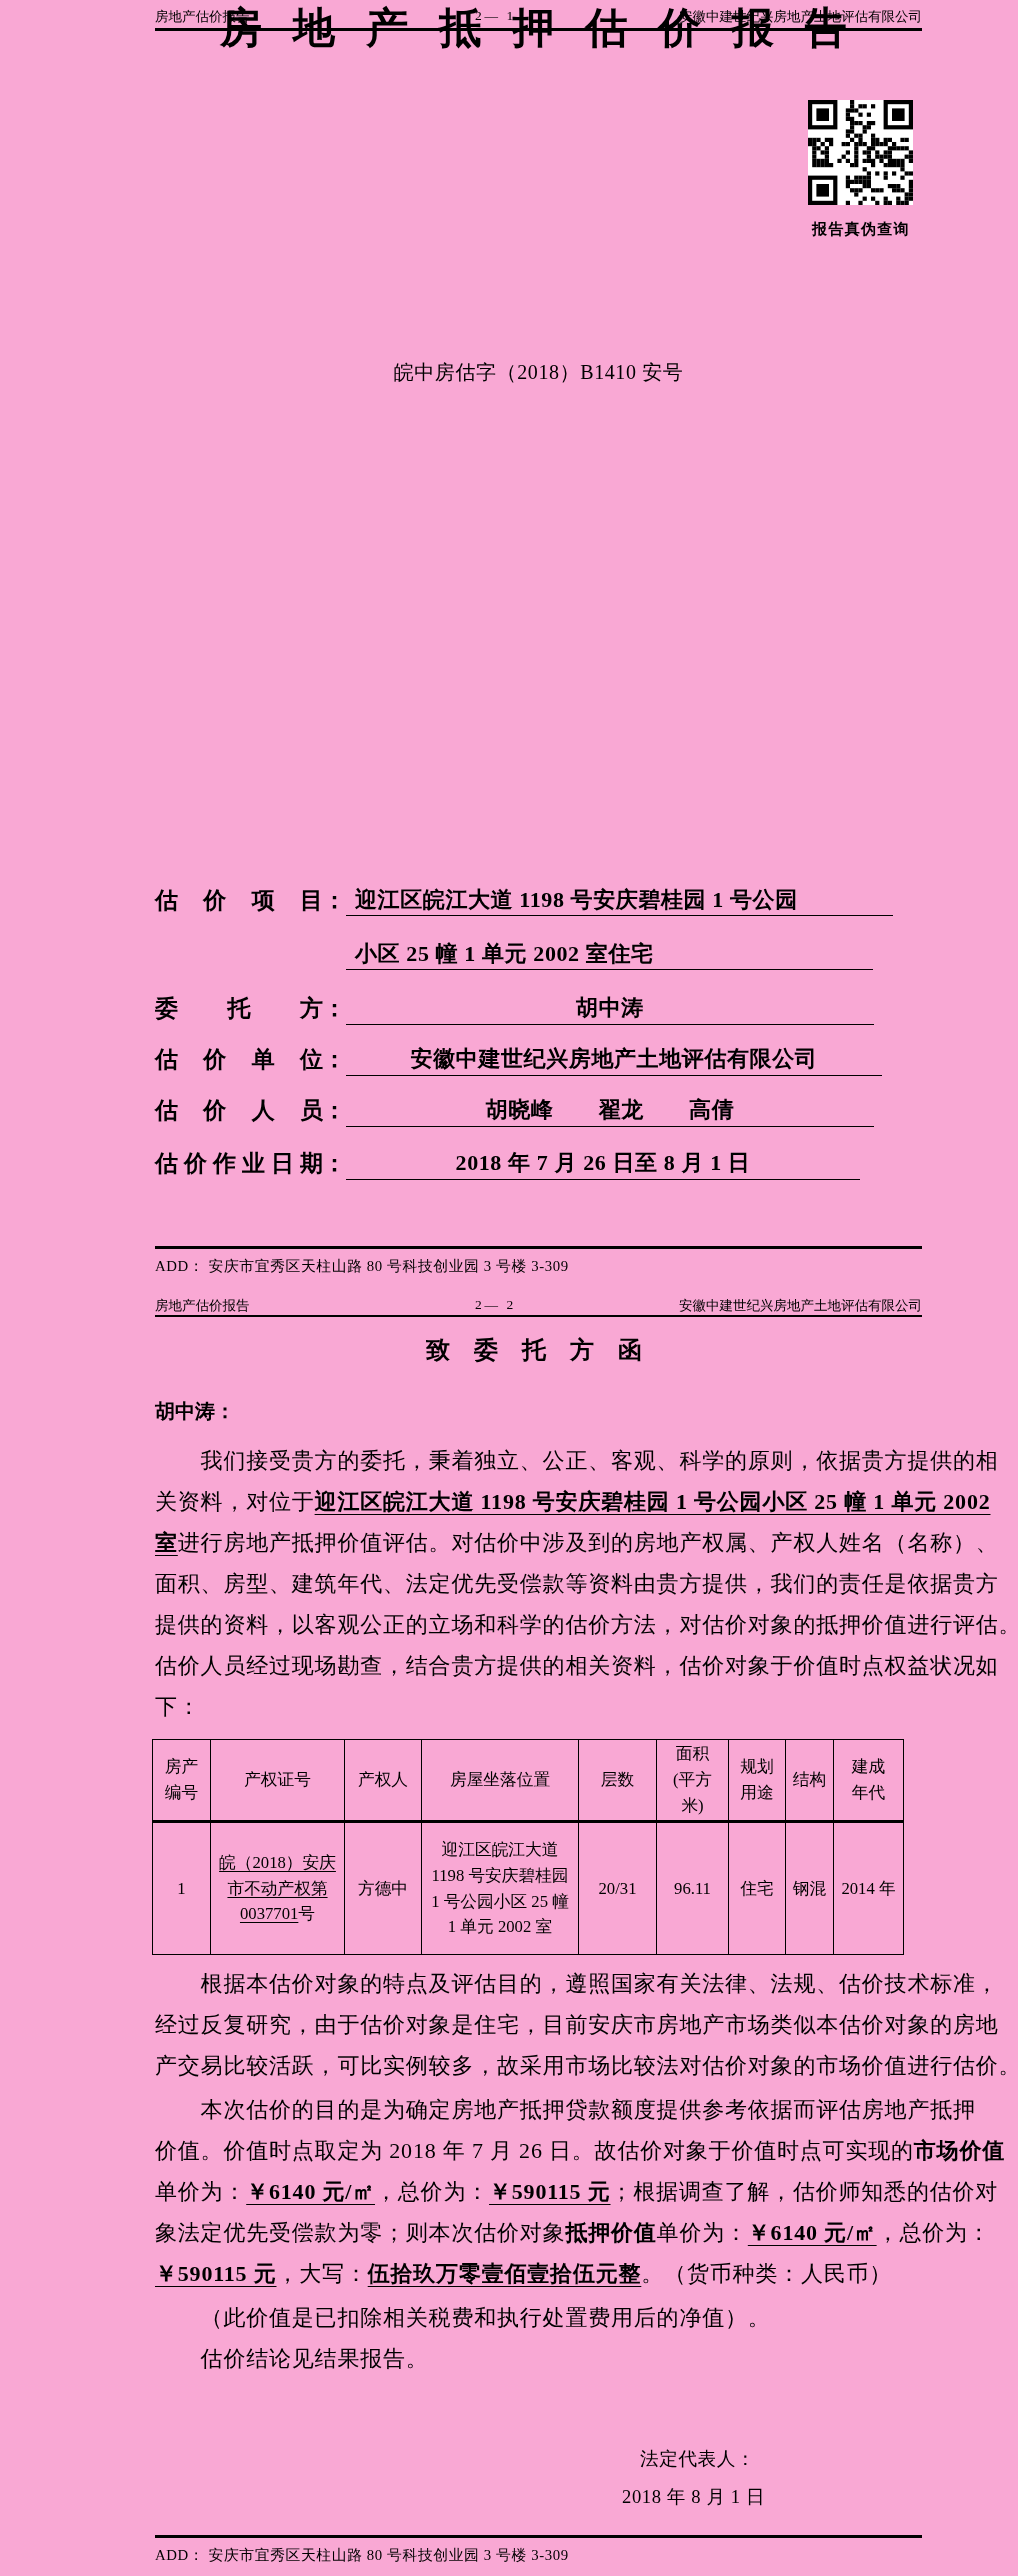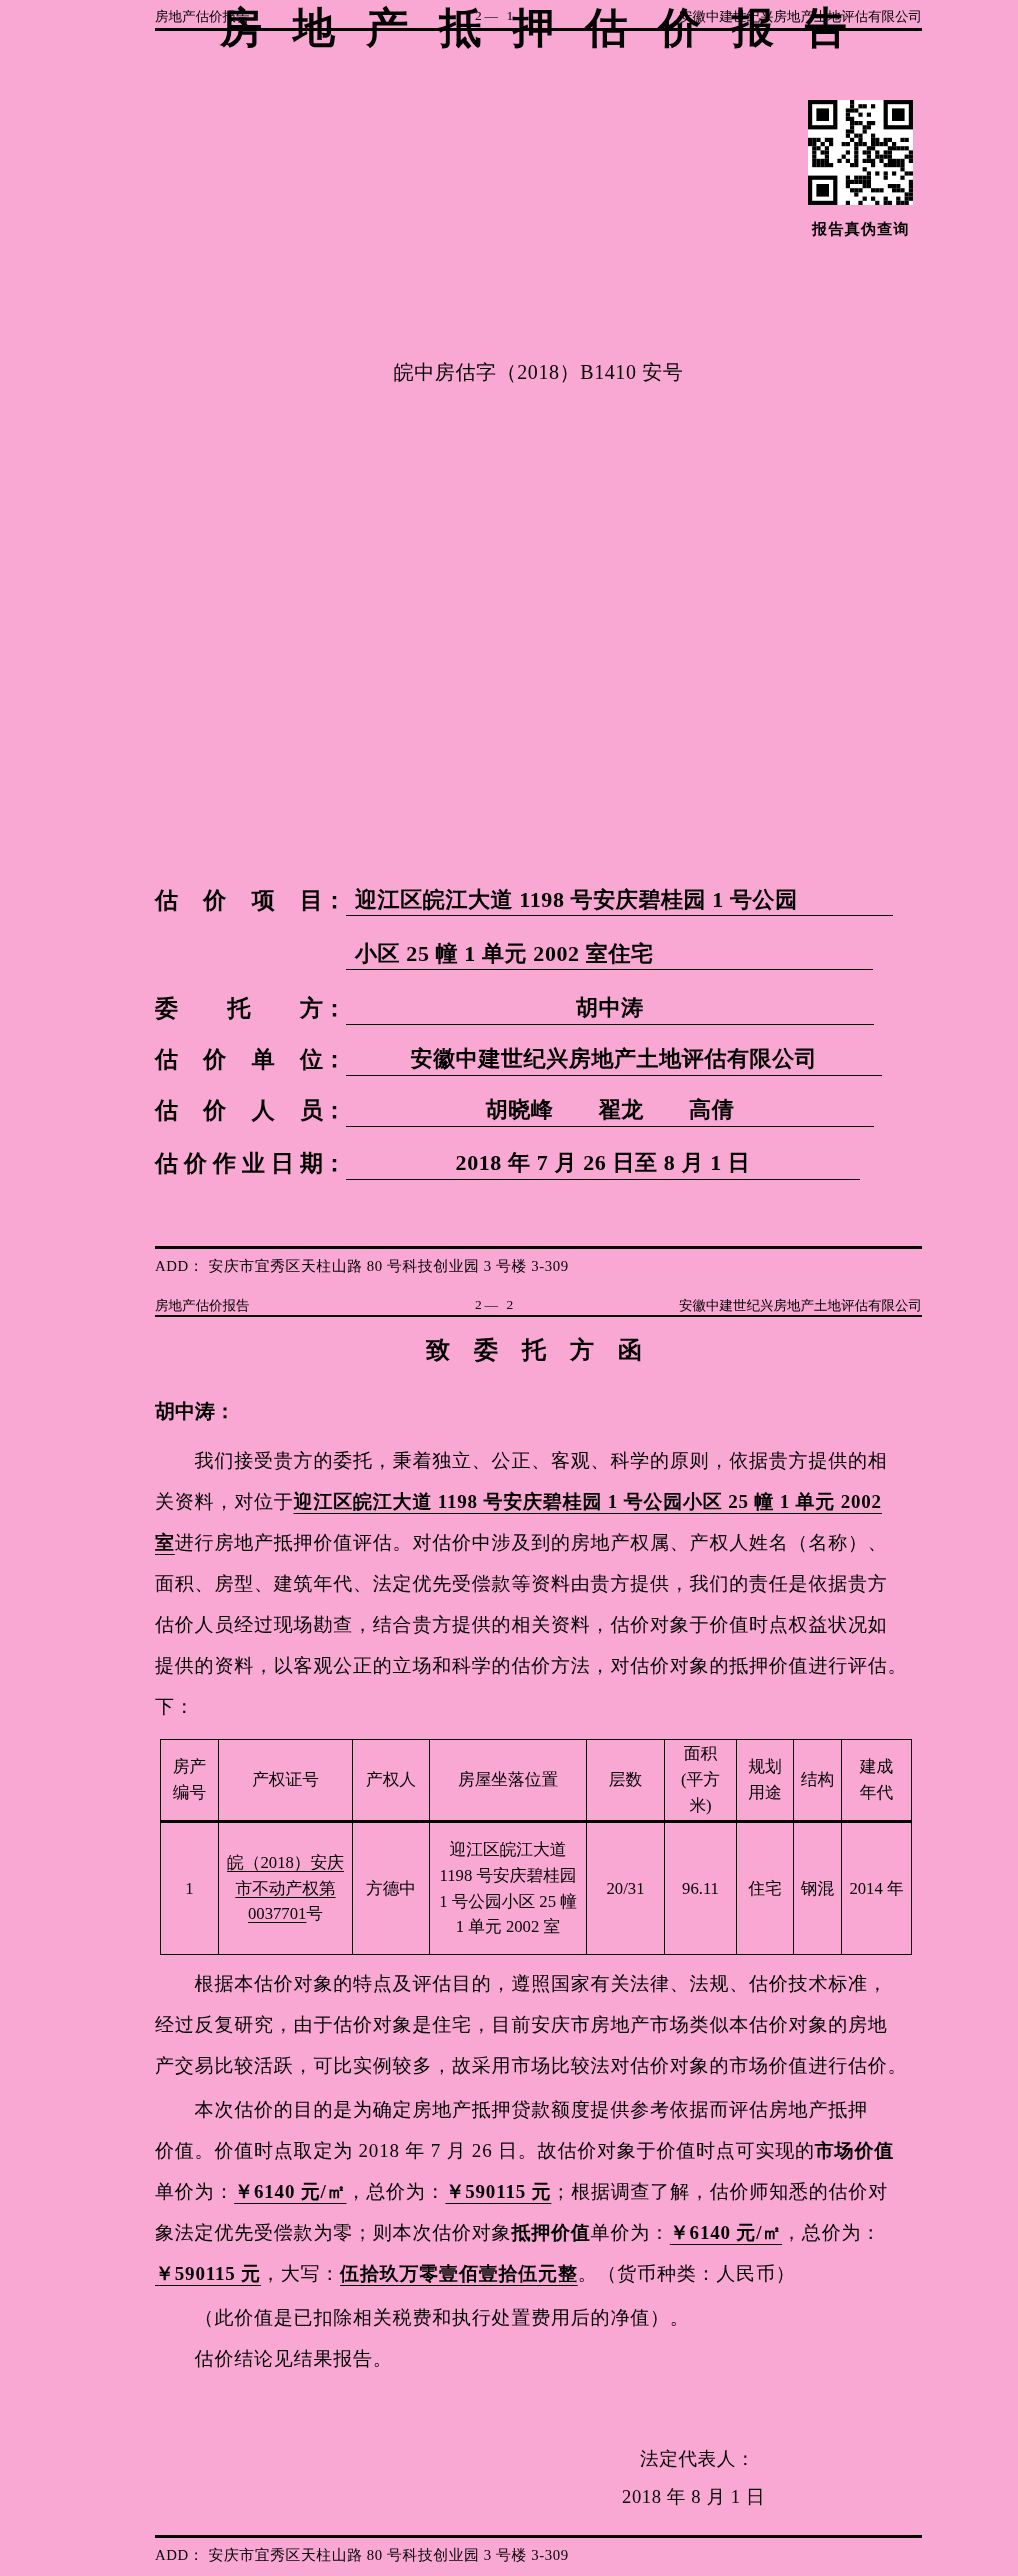--- a/index.html
+++ b/index.html
@@ -25,25 +25,25 @@
           text-align:justify;text-align-last:justify;vertical-align:top;}
   .fcolon{display:inline-block;font-size:23px;font-weight:bold;vertical-align:top;}
   .fval{position:absolute;left:191px;top:0;height:31px;border-bottom:1.9px solid #000;
         font-size:22px;font-weight:bold;text-align:center;letter-spacing:0.6px;}
   .fval.left{text-align:left;padding-left:9px;box-sizing:border-box;}
   
   .heading2{position:absolute;left:155px;width:767px;text-align:center;font-size:24px;
             font-weight:bold;letter-spacing:9px;white-space:nowrap;}
   .salut{position:absolute;left:155px;font-size:20px;font-weight:bold;}
   .para{position:absolute;left:155px;width:770px;}
-  .pline{height:41px;line-height:41px;font-size:19px;letter-spacing:0.8px;white-space:nowrap;}
+  .pline{height:41px;line-height:41px;font-size:22px;letter-spacing:0.8px;white-space:nowrap;}
   .sb{font-weight:bold;}
   .su{text-decoration:underline;text-decoration-thickness:1.3px;text-underline-offset:5.1px;}
   
-  .ptable{position:absolute;left:160px;top:1739px;border-collapse:collapse;table-layout:fixed;
+  .ptable{position:absolute;left:152px;top:1739px;border-collapse:collapse;table-layout:fixed;
           width:749px;}
   .ptable th,.ptable td{border:1.3px solid #000;font-size:16.7px;font-weight:normal;
           text-align:center;vertical-align:middle;white-space:pre-line;line-height:1.55;
           padding:1.3px 2.6px;overflow:hidden;}
   .ptable thead th{height:67px;border-bottom:3.2px solid #000;}
   .ptable tbody td{height:128px;}
   .u26{text-decoration:underline;text-decoration-thickness:1.3px;text-underline-offset:3.2px;}
   
   .sig{position:absolute;font-size:18.6px;letter-spacing:0.6px;white-space:nowrap;}
 </style>
@@ -286,22 +286,22 @@
   <div class="rule" style="top:1315px;height:1.9px;"></div>
 
   <div class="heading2" style="top:1334px;">致 委 托 方 函</div>
   <div class="salut" style="top:1398px;">胡中涛：</div>
 
   <div class="para" style="top:1440px;">
       <div class="pline"><span>　　我们接受贵方的委托，秉着独立、公正、客观、科学的原则，依据贵方提供的相</span></div>
       <div class="pline"><span>关资料，对位于</span><span class="sb su">迎江区皖江大道 1198 号安庆碧桂园 1 号公园小区 25 幢 1 单元 2002</span></div>
       <div class="pline"><span class="sb su">室</span><span>进行房地产抵押价值评估。对估价中涉及到的房地产权属、产权人姓名（名称）、</span></div>
       <div class="pline"><span>面积、房型、建筑年代、法定优先受偿款等资料由贵方提供，我们的责任是依据贵方</span></div>
+      <div class="pline"><span>提供的资料，以客观公正的立场和科学的估价方法，对估价对象的抵押价值进行评估。</span></div>
       <div class="pline"><span>估价人员经过现场勘查，结合贵方提供的相关资料，估价对象于价值时点权益状况如</span></div>
-      <div class="pline"><span>提供的资料，以客观公正的立场和科学的估价方法，对估价对象的抵押价值进行评估。</span></div>
       <div class="pline"><span>下：</span></div>
     </div>
 
   <table class="ptable">
     <colgroup>
       <col style="width:58px">
         <col style="width:134px">
         <col style="width:77px">
       <col style="width:157px">
         <col style="width:78px">

